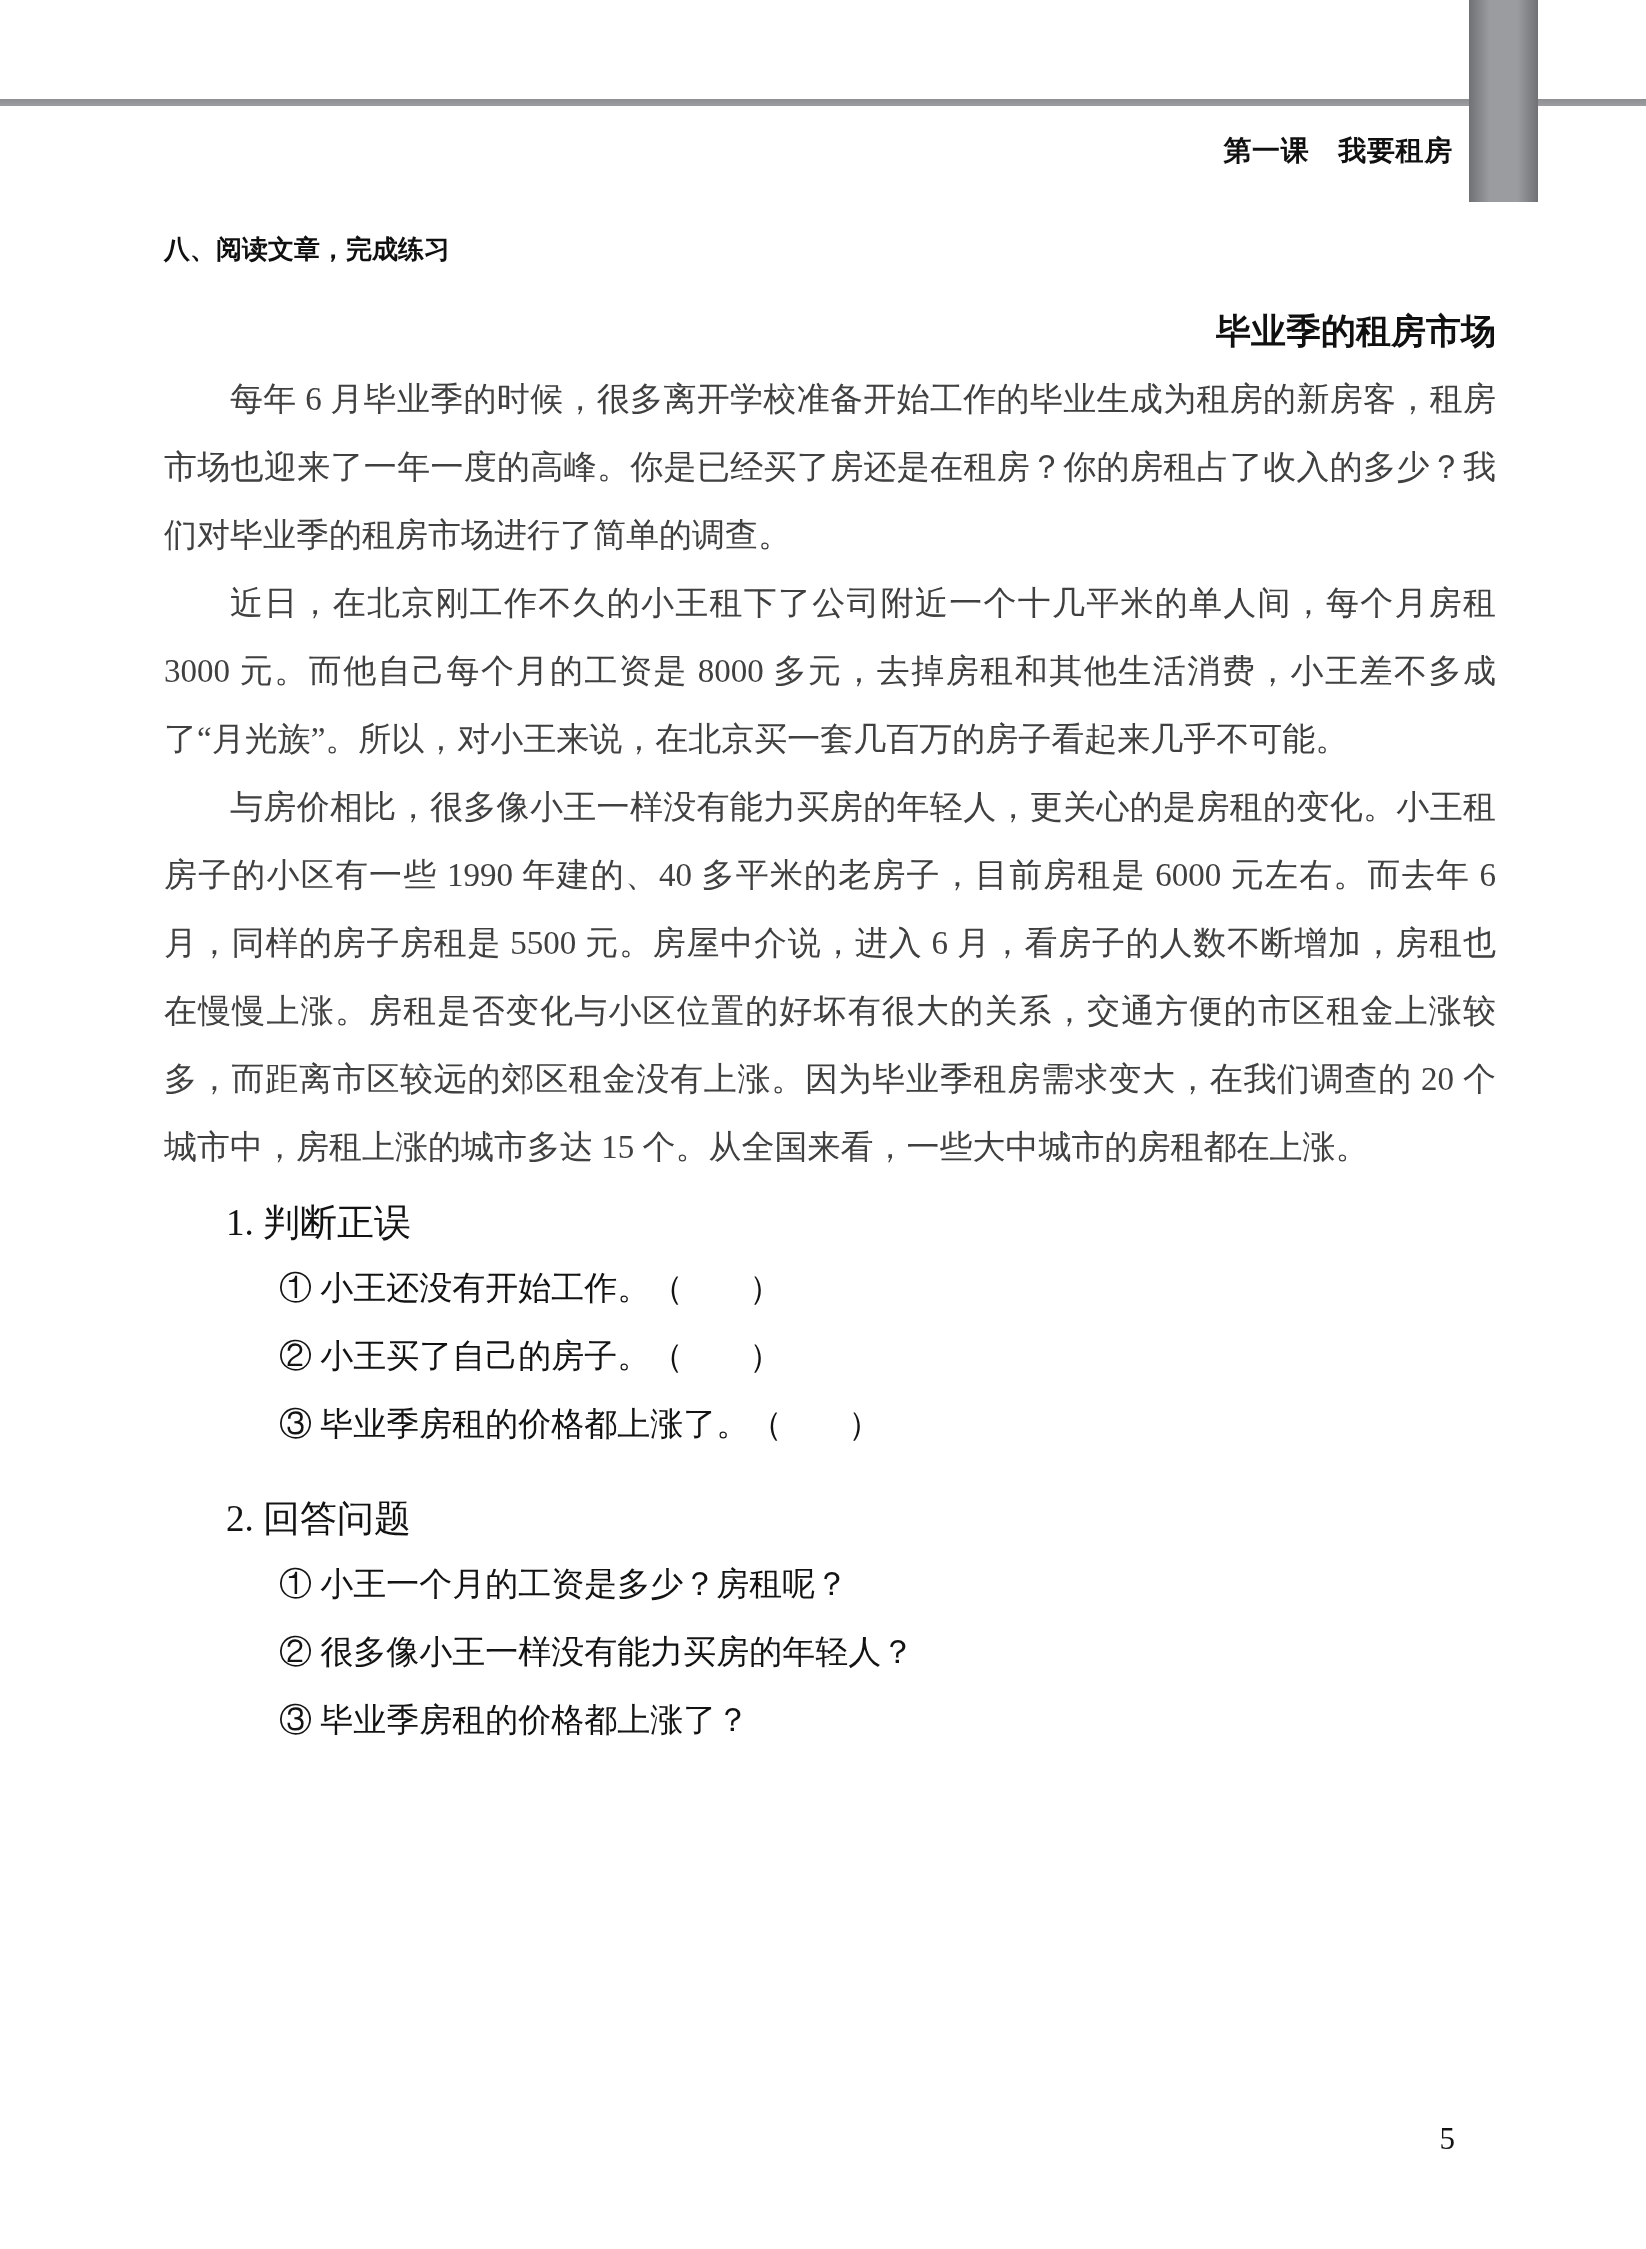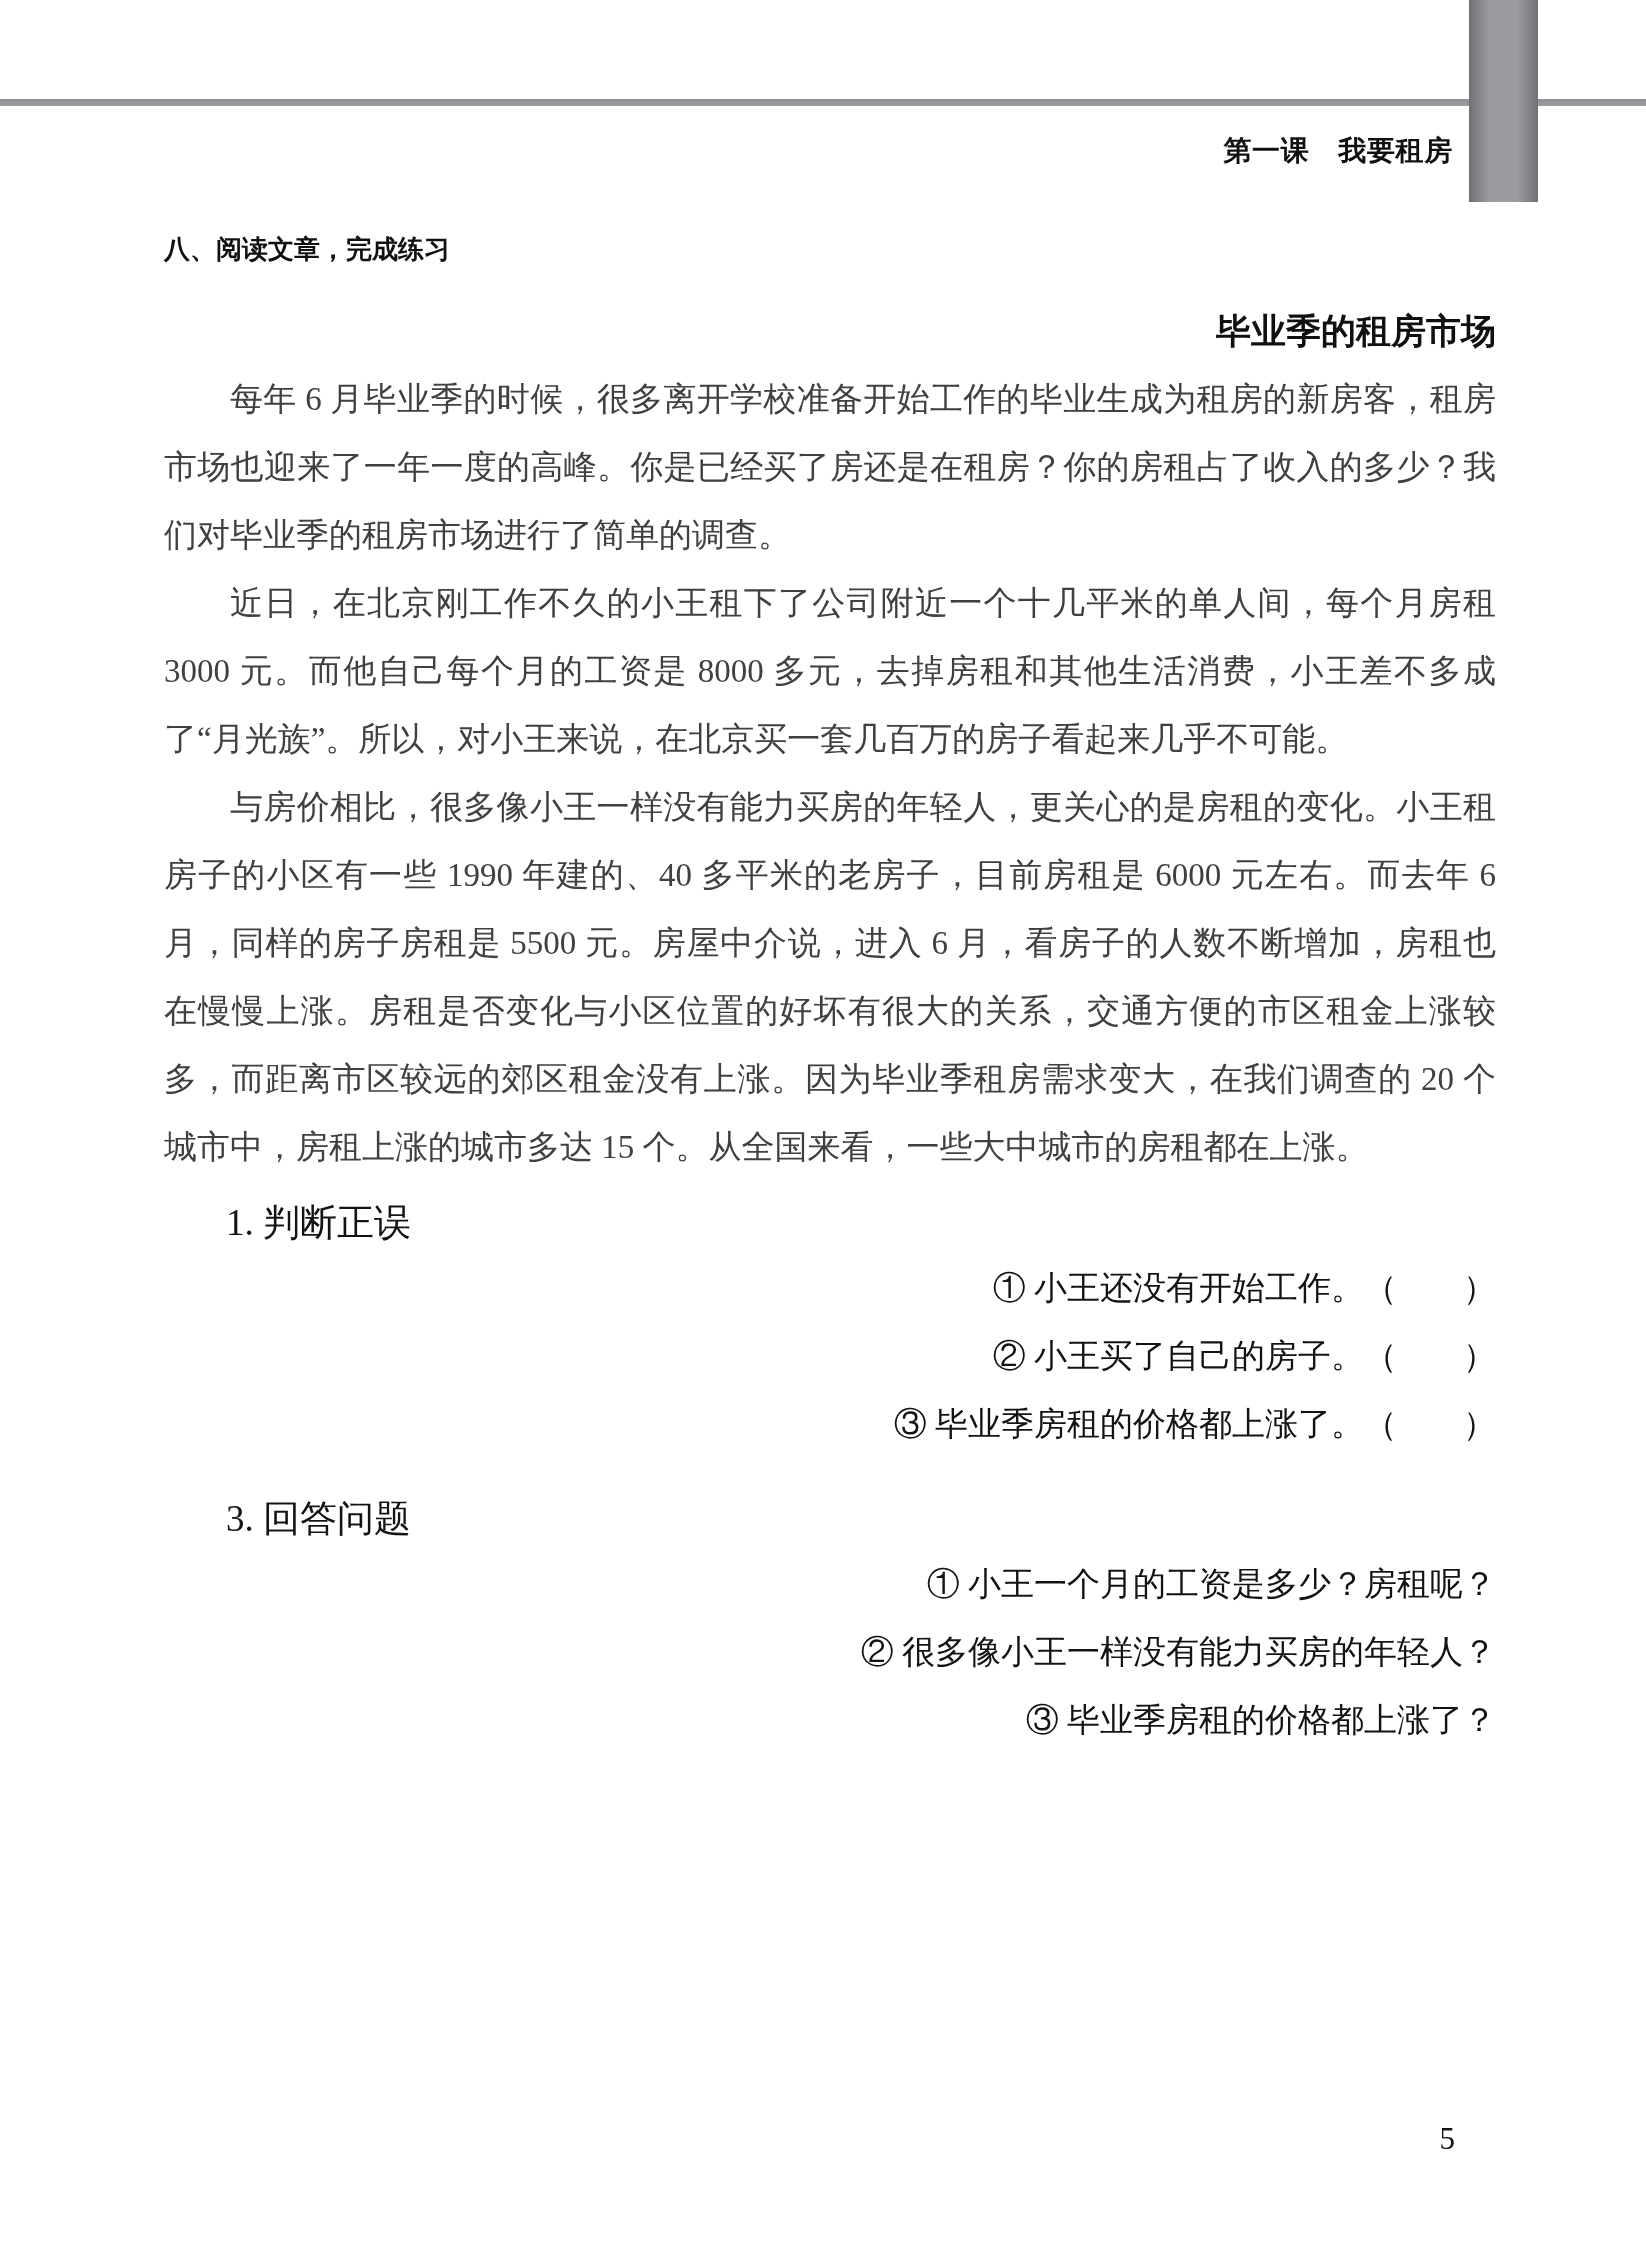--- a/index.html
+++ b/index.html
@@ -94,21 +94,20 @@
   }
   .q-heading.q1 { margin-top: 9.2px; }
   .q-heading.q2 { margin-top: 29px; }
 
   .q-item {
     margin: 0 0 0 115px;
     font-family: "Liberation Serif", "DejaVu Serif", serif;
     font-size: 33px;
     line-height: 68px;
     color: #131313;
-    text-align: right;
   }
 
   .page-number {
     position: absolute;
     top: 2122px;
     right: 192px;
     font-family: "Liberation Serif", "DejaVu Serif", serif;
     font-size: 31px;
     line-height: 34px;
     color: #131313;
@@ -137,21 +136,21 @@
     <p class="body-par">与房价相比，很多像小王一样没有能力买房的年轻人，更关心的是房租的变化。小王租房子的小区有一些 1990 年建的、40 多平米的老房子，目前房租是 6000 元左右。而去年 6 月，同样的房子房租是 5500 元。房屋中介说，进入 6 月，看房子的人数不断增加，房租也在慢慢上涨。房租是否变化与小区位置的好坏有很大的关系，交通方便的市区租金上涨较多，而距离市区较远的郊区租金没有上涨。因为毕业季租房需求变大，在我们调查的 20 个城市中，房租上涨的城市多达 15 个。从全国来看，一些大中城市的房租都在上涨。</p>
 
     <div>
       <h3 class="q-heading q1">1. 判断正误</h3>
       <p class="q-item">① 小王还没有开始工作。（　　）</p>
       <p class="q-item">② 小王买了自己的房子。（　　）</p>
       <p class="q-item">③ 毕业季房租的价格都上涨了。（　　）</p>
     </div>
 
     <div>
-      <h3 class="q-heading q2">3. 回答问题</h3>
+      <h3 class="q-heading q2">2. 回答问题</h3>
       <p class="q-item">① 小王一个月的工资是多少？房租呢？</p>
       <p class="q-item">② 很多像小王一样没有能力买房的年轻人？</p>
       <p class="q-item">③ 毕业季房租的价格都上涨了？</p>
     </div>
 
   </div>
 
   <div class="page-number">5</div>
 
 </div>

